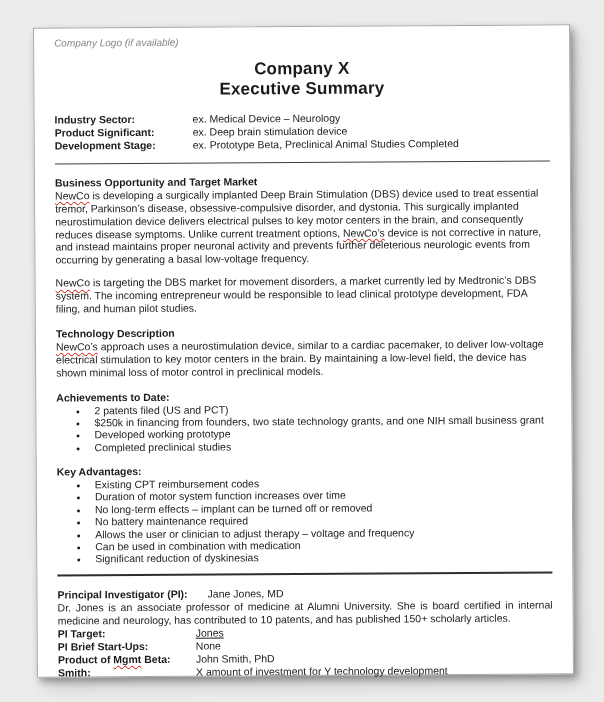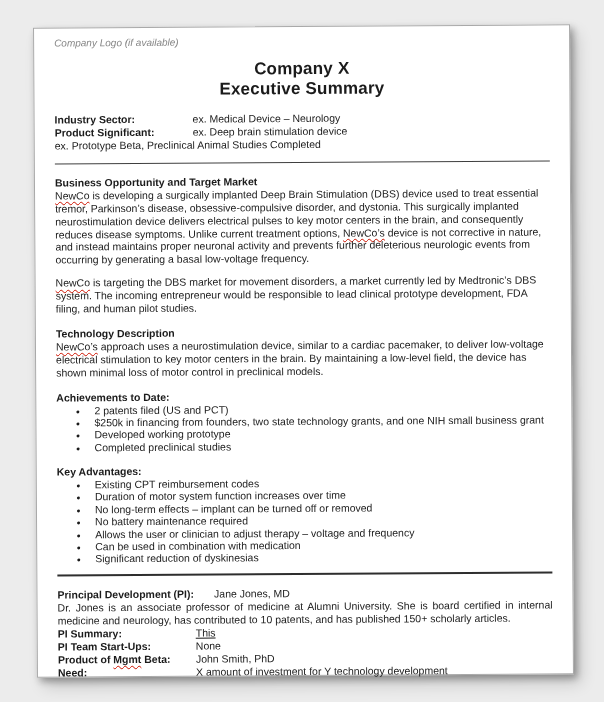--- a/index.html
+++ b/index.html
@@ -96,20 +96,21 @@
     <div class="meta-block">
       <div class="frow">
         <span class="flabel">Industry Sector:</span>
         <span class="fvalue">ex. Medical Device – Neurology</span>
       </div>
       <div class="frow">
         <span class="flabel">Product Significant:</span>
         <span class="fvalue">ex. Deep brain stimulation device</span>
       </div>
       <div class="frow">
+        <span class="flabel">Development Stage:</span>
         <span class="fvalue">ex. Prototype Beta, Preclinical Animal Studies Completed</span>
       </div>
     </div>
 
     <div class="rule"></div>
 
     <div class="h">Business Opportunity and Target Market</div>
     <div class="para"><span class="sp">NewCo</span><span> is developing a surgically implanted Deep Brain Stimulation (DBS) device used to treat essential tremor, Parkinson’s disease, obsessive-compulsive disorder, and dystonia. This surgically implanted neurostimulation device delivers electrical pulses to key motor centers in the brain, and consequently reduces disease symptoms. Unlike current treatment options, </span><span class="sp">NewCo’s</span><span> device is not corrective in nature, and instead maintains proper neuronal activity and prevents further deleterious neurologic events from occurring by generating a basal low-voltage frequency.</span></div>
     <div class="para"><span class="sp">NewCo</span><span> is targeting the DBS market for movement disorders, a market currently led by Medtronic’s DBS system. The incoming entrepreneur would be responsible to lead clinical prototype development, FDA filing, and human pilot studies.</span></div>
 
@@ -132,38 +133,38 @@
       <li>No battery maintenance required</li>
       <li>Allows the user or clinician to adjust therapy – voltage and frequency</li>
       <li>Can be used in combination with medication</li>
       <li>Significant reduction of dyskinesias</li>
     </ul>
 
     <div class="rule thick"></div>
 
     <div class="footer-block">
       <div class="frow">
-        <span class="flabel">Principal Development (PI):</span>
+        <span class="flabel">Principal Investigator (PI):</span>
         <span class="fvalue">Jane Jones, MD</span>
       </div>
       <div class="frow">
         <span class="fvalue justify">Dr. Jones is an associate professor of medicine at Alumni University. She is board certified in internal medicine and neurology, has contributed to 10 patents, and has published 150+ scholarly articles.</span>
       </div>
       <div class="frow">
-        <span class="flabel">PI Summary:</span>
-        <span class="fvalue"><span class="link">This</span></span>
+        <span class="flabel">PI Target:</span>
+        <span class="fvalue"><span class="link">Jones</span></span>
       </div>
       <div class="frow">
-        <span class="flabel">PI Team Start-Ups:</span>
+        <span class="flabel">PI Brief Start-Ups:</span>
         <span class="fvalue">None</span>
       </div>
       <div class="frow">
         <span class="flabel"><span>Product of </span><span class="sp">Mgmt</span><span> Beta:</span></span>
         <span class="fvalue">John Smith, PhD</span>
       </div>
       <div class="frow">
-        <span class="flabel">Need:</span>
+        <span class="flabel">Smith:</span>
         <span class="fvalue">X amount of investment for Y technology development</span>
       </div>
     </div>
 
   </div>
 </div>
 
 </body></html>

